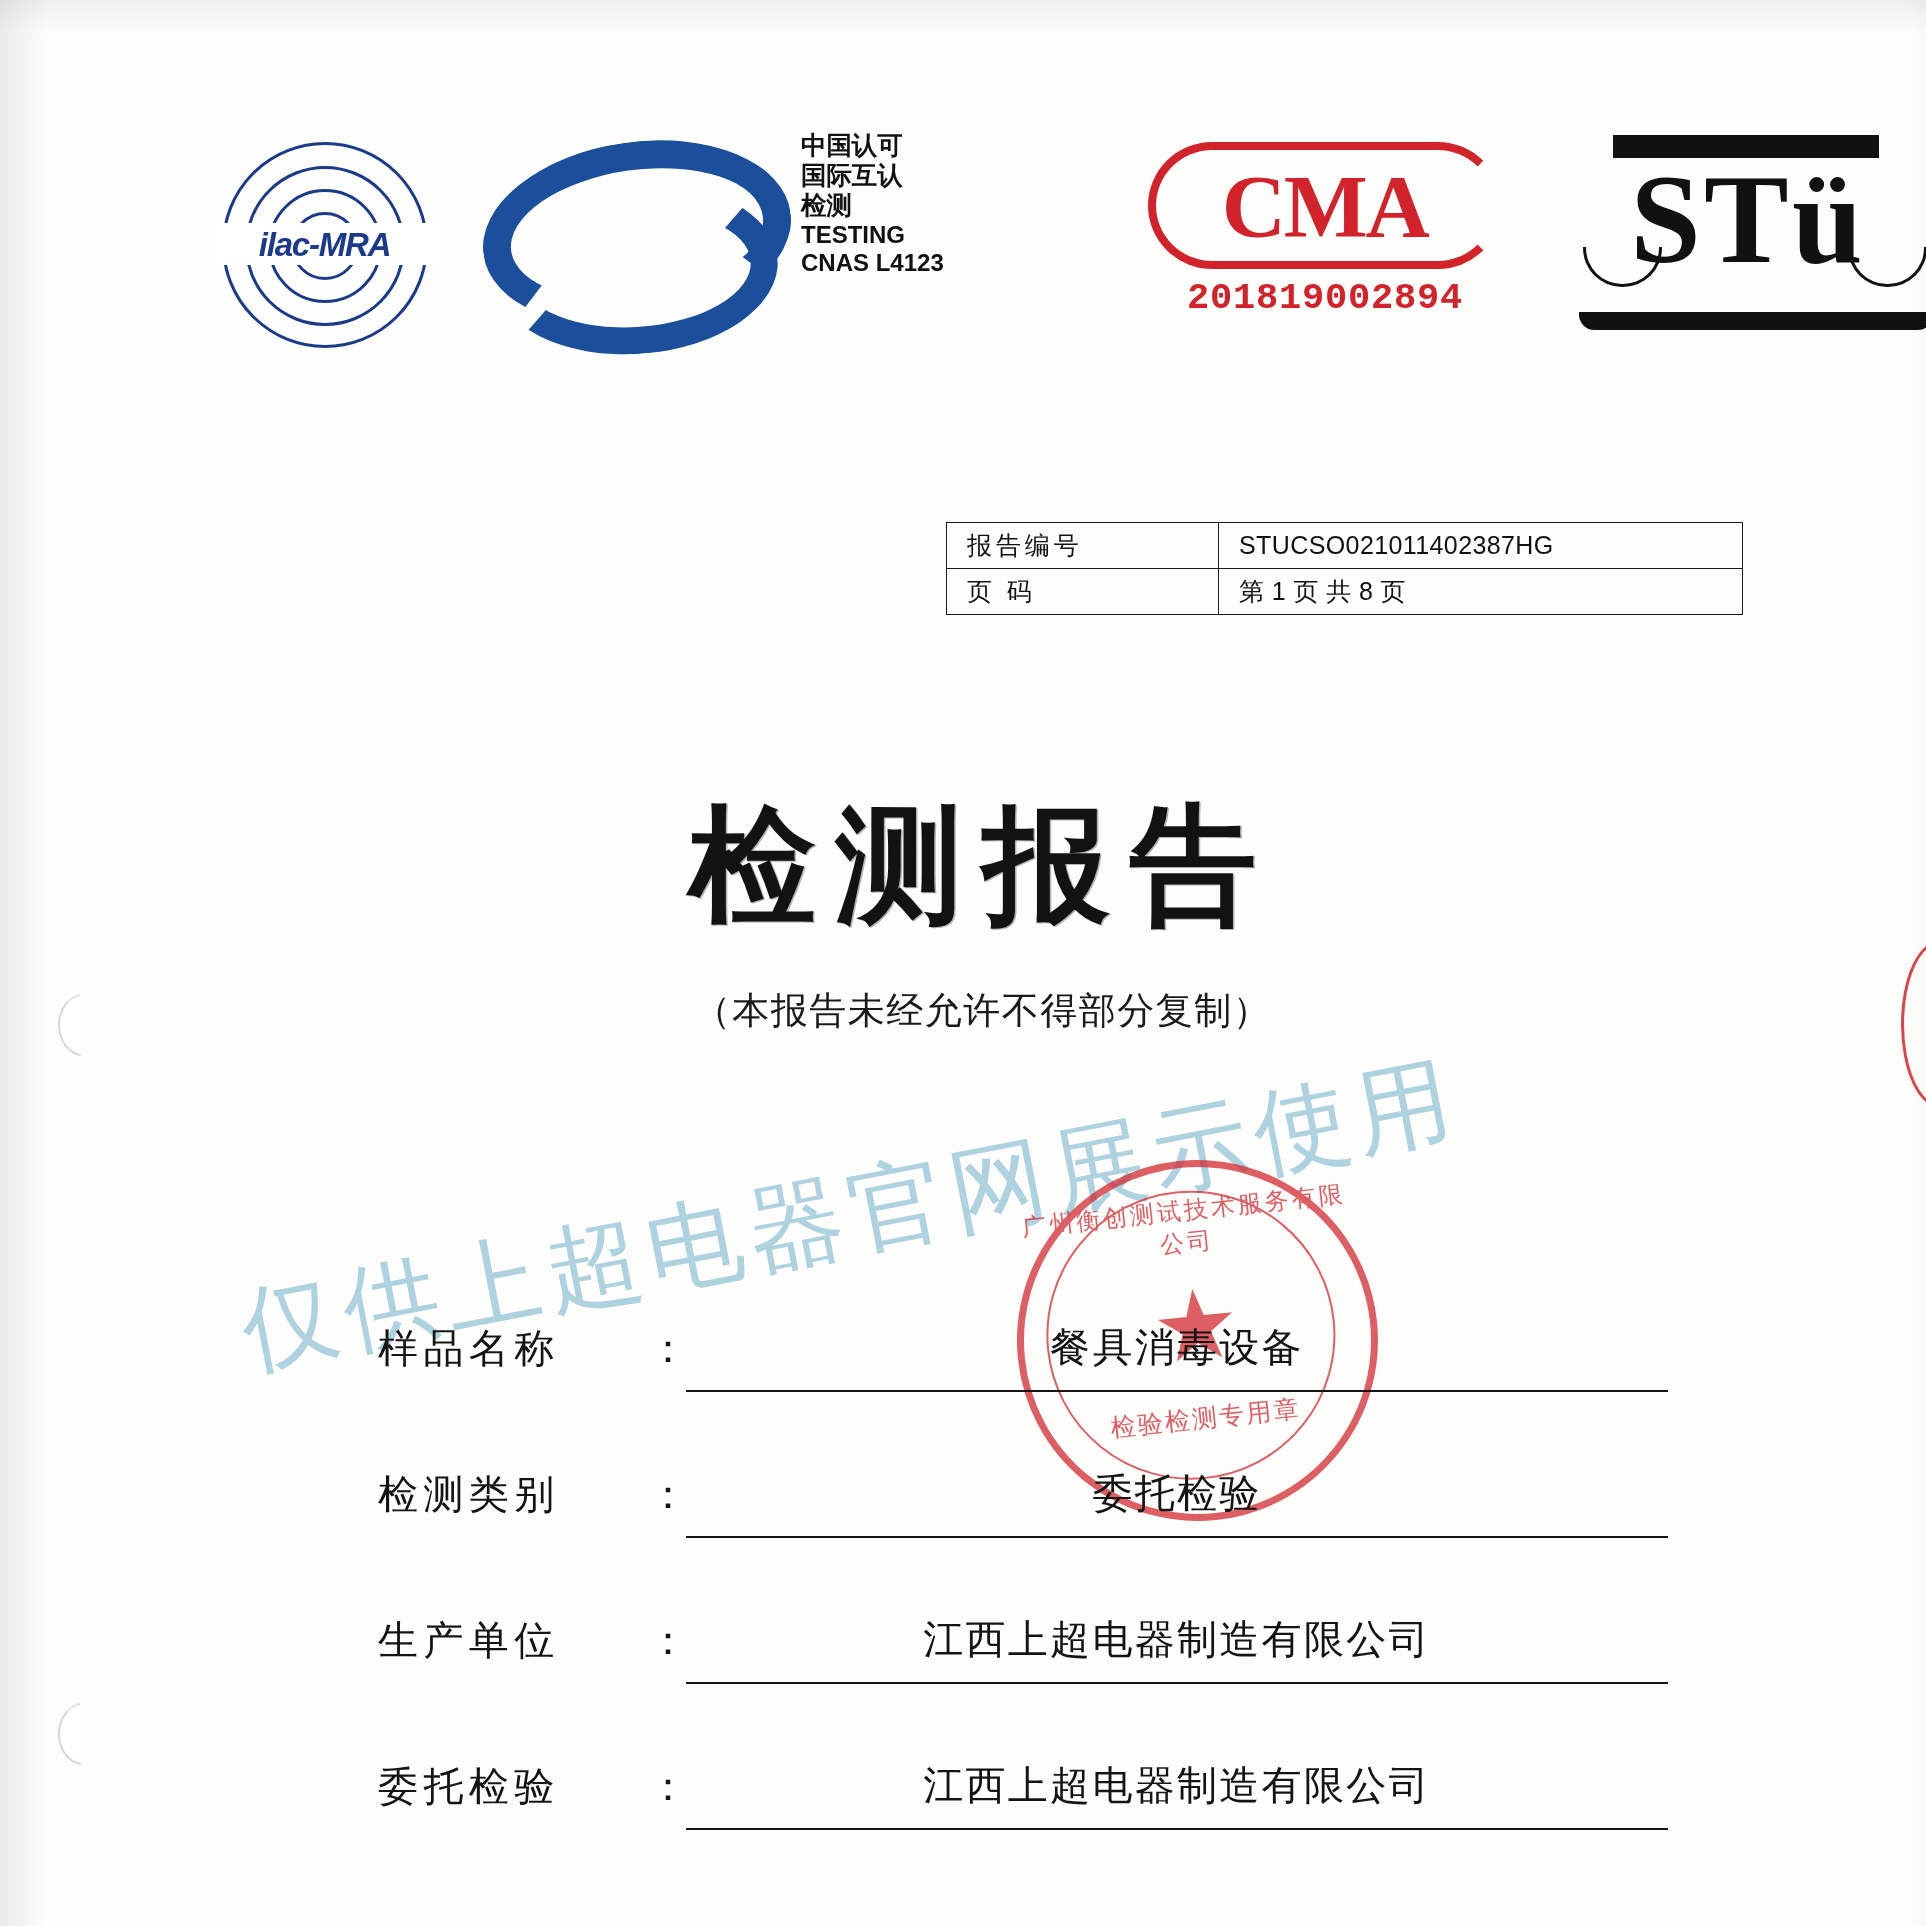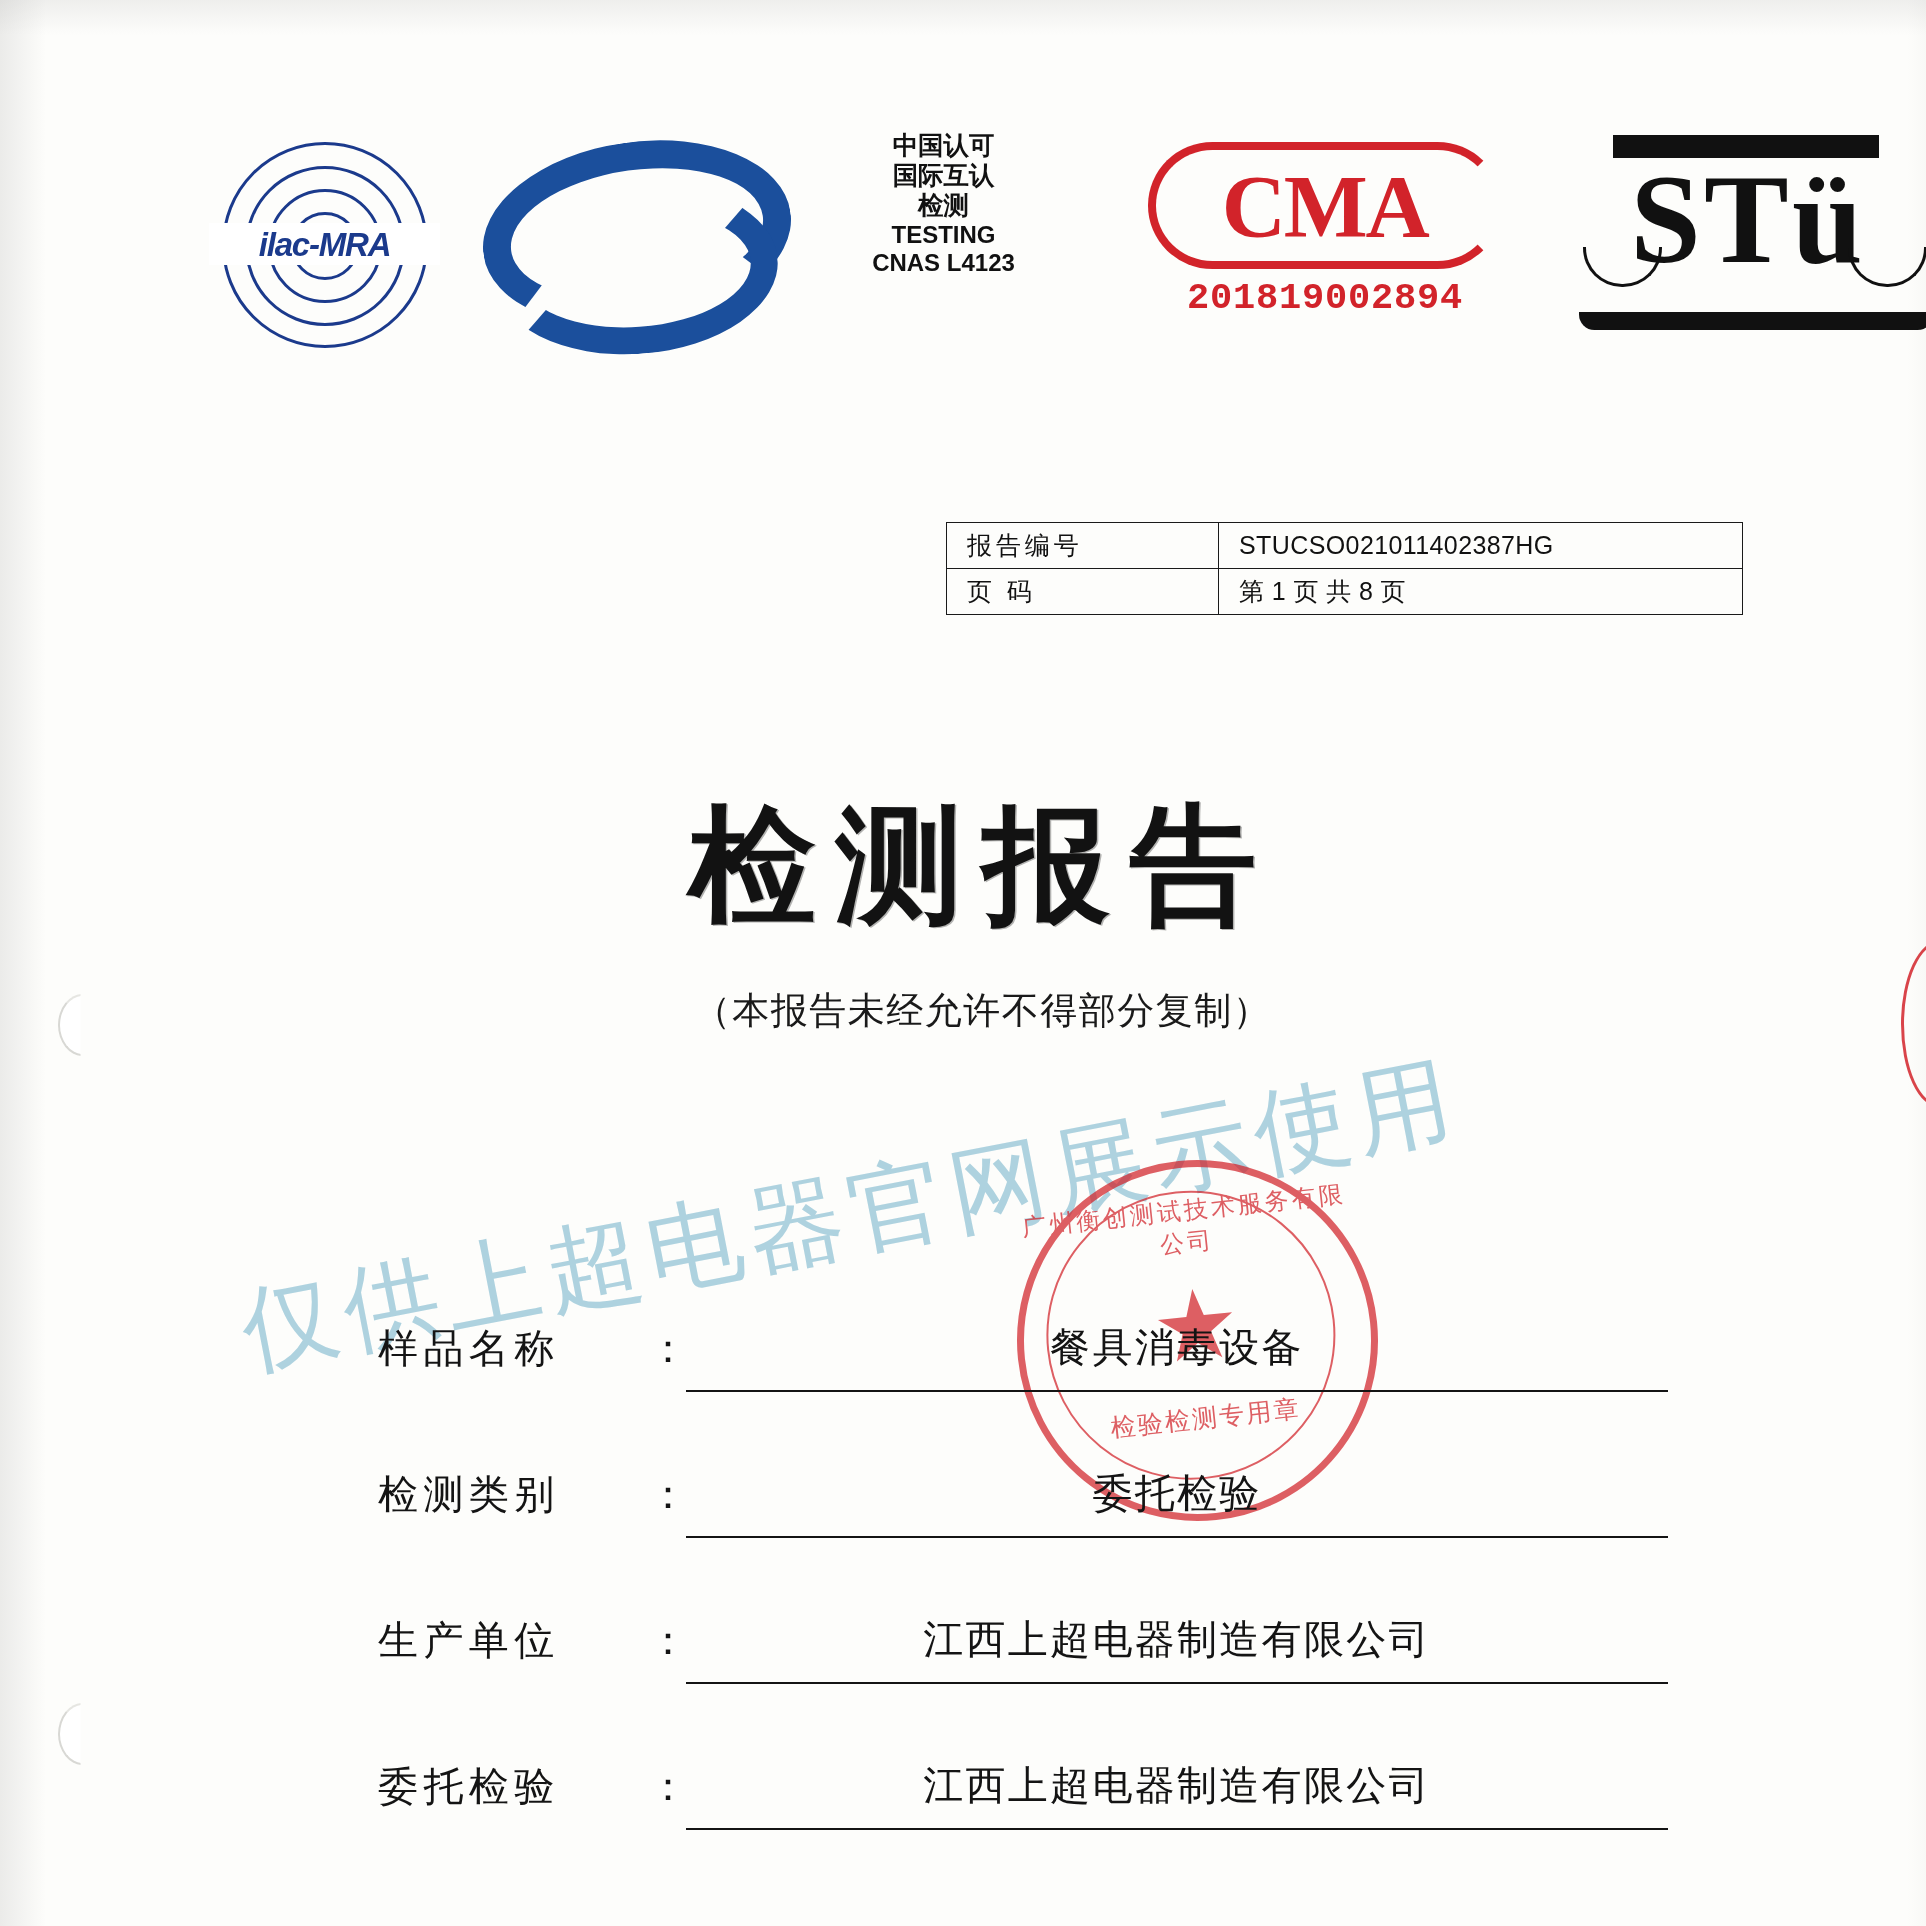--- a/index.html
+++ b/index.html
@@ -145,21 +145,21 @@
     background: transparent;
   }
 
   
   .logo-cnastext {
     left: 601px; top: 3.9px; width: 285px; height: 216px;
     font-family: "Liberation Sans", sans-serif;
     font-weight: bold;
     color: #111;
   }
-  .logo-cnastext div { line-height: 1.18; font-size: 25.4px; text-align: center; }
+  .logo-cnastext div { line-height: 1.18; font-size: 25.4px; }
   .logo-cnastext .lat { font-size: 24px; letter-spacing: 0px; }
 
   
   .logo-cma { left: 940px; top: 15.4px; width: 385px; height: 204px; }
   .cma-frame {
     position: absolute;
     left: 7.7px; top: 0px;
     width: 354px; height: 127px;
     border: 8.5px solid #d2232a;
     border-radius: 65px / 64px;

